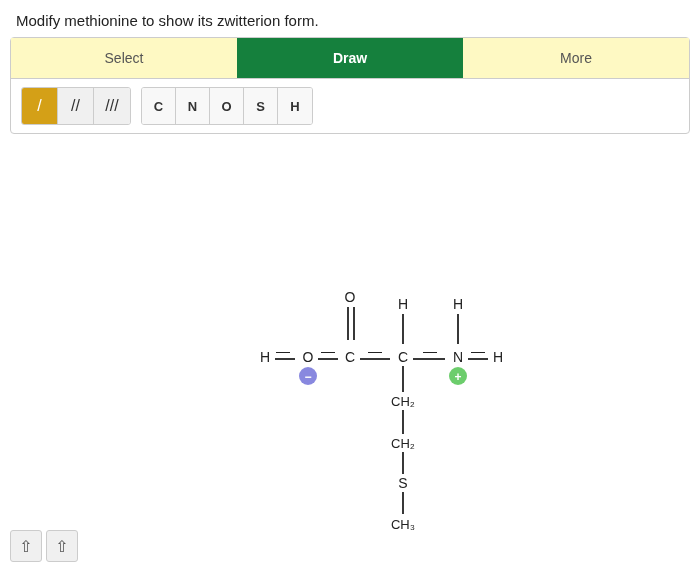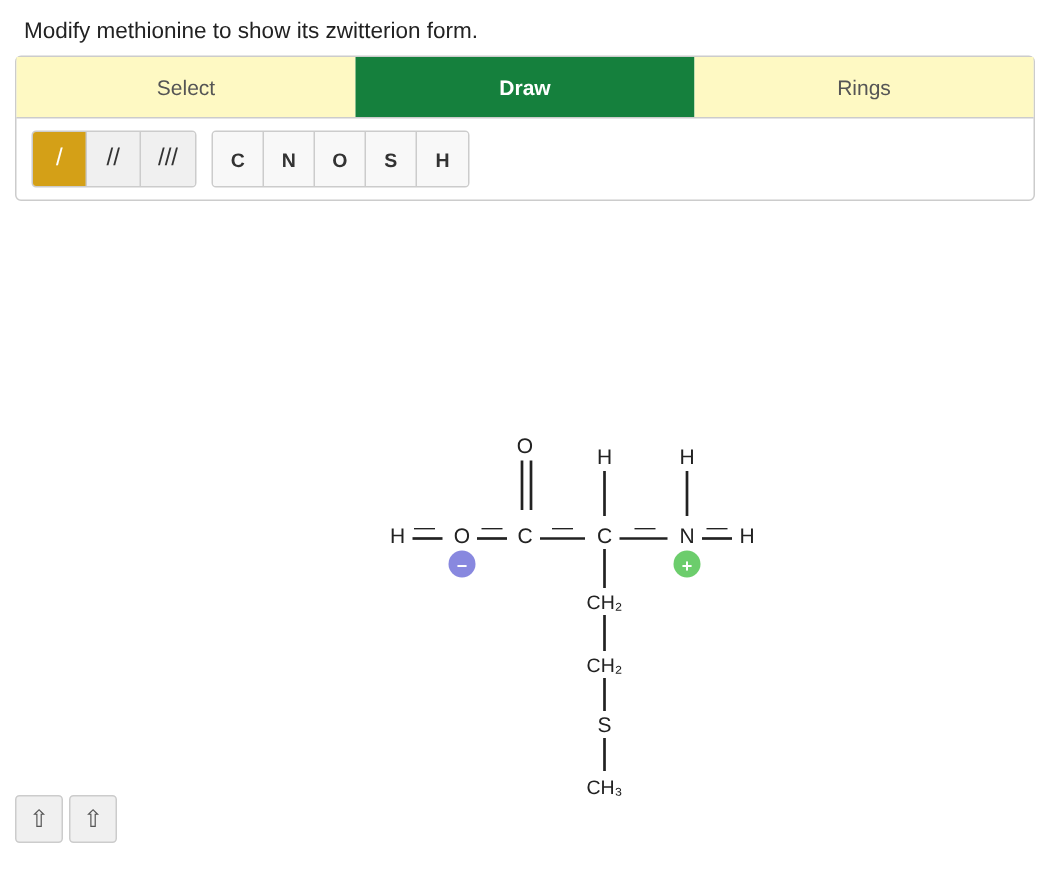--- a/index.html
+++ b/index.html
@@ -151,21 +151,21 @@
   </style>
 </head>
 <body>
 
 <div class="instruction">Modify methionine to show its zwitterion form.</div>
 
 <div class="toolbar-container">
   <div class="tabs-row">
     <button class="tab">Select</button>
     <button class="tab active">Draw</button>
-    <button class="tab">Rings</button>
+    <button class="tab">More</button>
   </div>
 
   <div class="tools-row">
     <div class="bond-group">
       <button class="bond-btn active" title="Single bond">/</button>
       <button class="bond-btn" title="Double bond">//</button>
       <button class="bond-btn" title="Triple bond">///</button>
     </div>
     <div class="atom-group">
       <button class="atom-btn">C</button>

